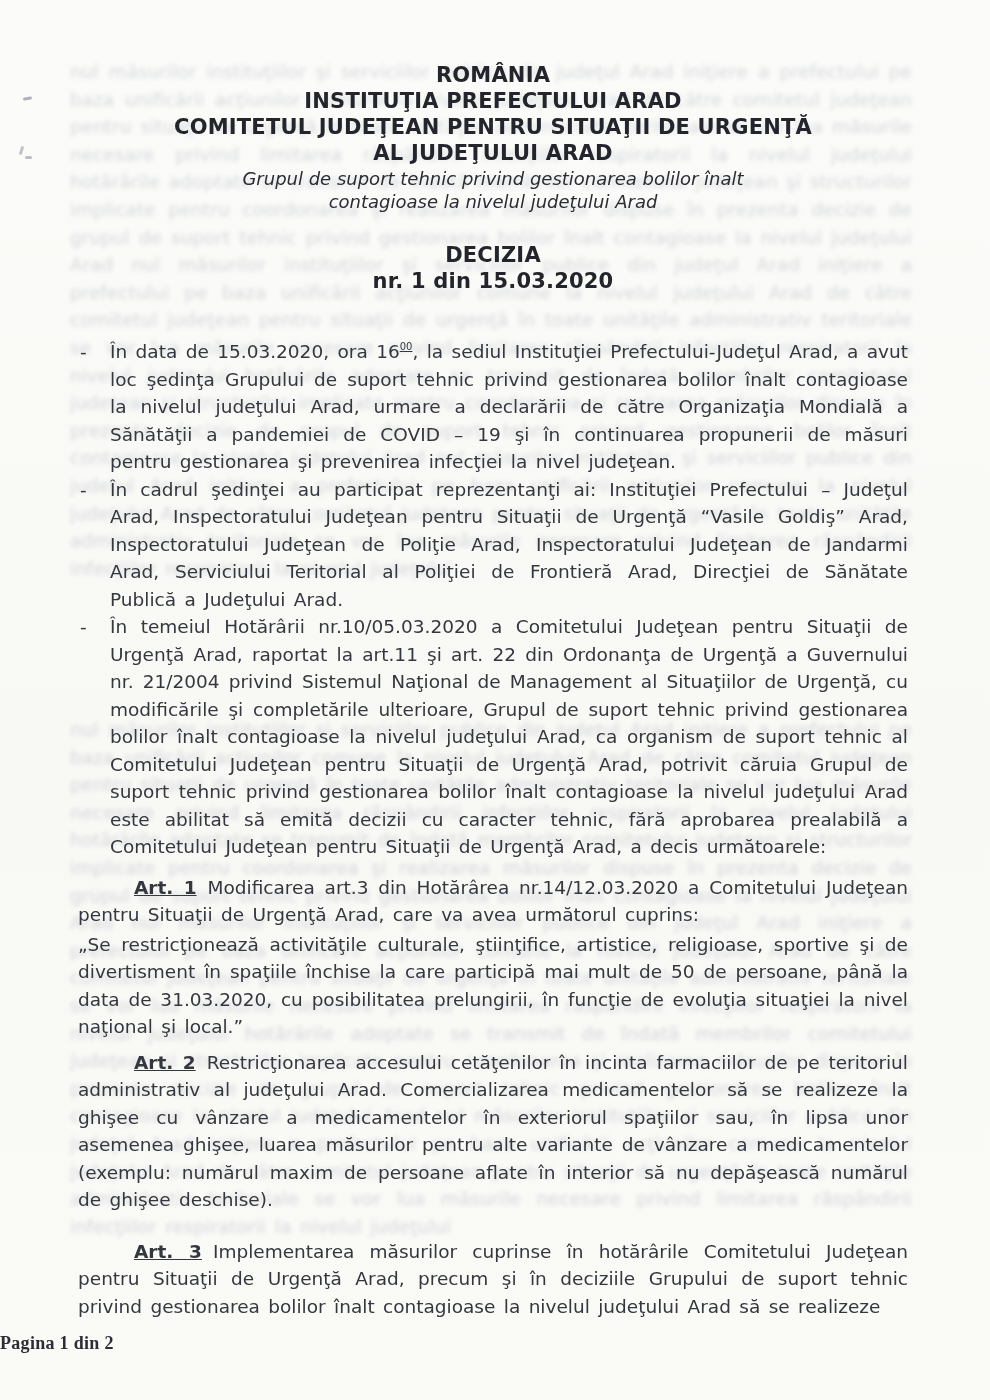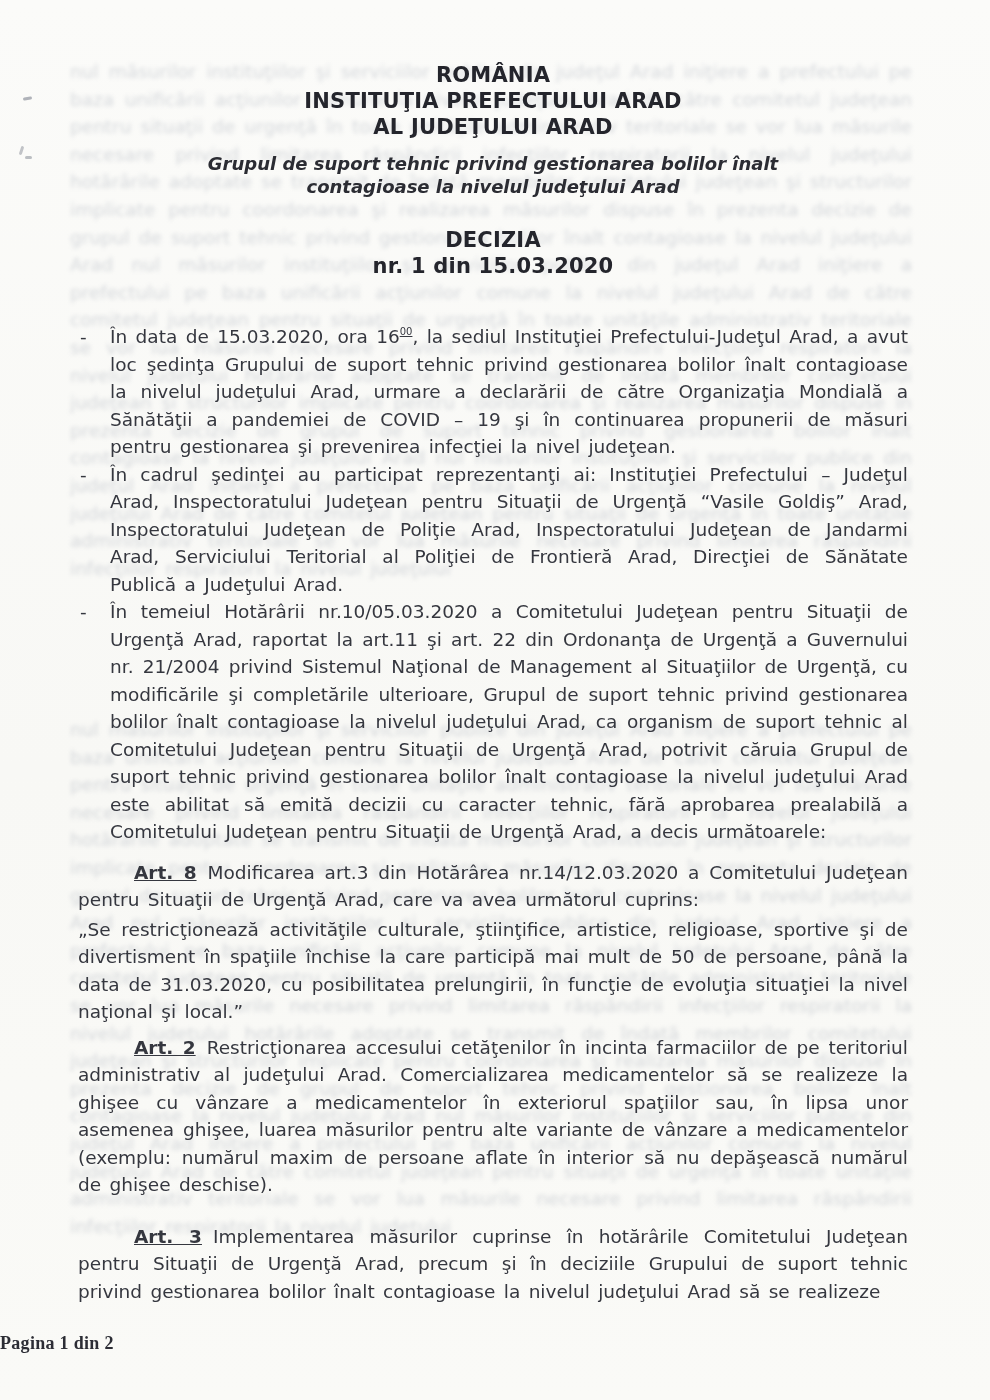--- a/index.html
+++ b/index.html
@@ -35,23 +35,23 @@
   .content {
     position:absolute; left:78px; top:62px; width:830px;
     color:#35373f;
   }
   .hdr {
     text-align:center; font-weight:bold;
     font-size:21px; line-height:26px;
     color:#24252c; letter-spacing:.2px;
   }
   .hdr-sub {
-    text-align:center; font-weight:bold; font-style:italic;
+    text-align:center; font-weight:normal; font-style:italic;
     font-size:18px; line-height:23px;
-    color:#2b2c33; margin-top:12px;
+    color:#2b2c33; margin-top:1px;
   }
   .decision-block { margin-top:29px; }
 
   .bullets { margin-top:44px; }
   .bullet {
     position:relative; padding-left:32px;
     text-align:justify; word-spacing:2.5px;
     font-size:18.5px; line-height:27.5px;
   }
   .bullet .dash { position:absolute; left:2px; top:0; }
@@ -87,20 +87,21 @@
   <div class="ghost ghost-bottom">nul măsurilor instituţiilor şi serviciilor publice din judeţul Arad iniţiere a prefectului pe baza unificării acţiunilor comune la nivelul judeţului Arad de către comitetul judeţean pentru situaţii de urgenţă în toate unităţile administrativ teritoriale se vor lua măsurile necesare privind limitarea răspândirii infecţiilor respiratorii la nivelul judeţului hotărârile adoptate se transmit de îndată membrilor comitetului judeţean şi structurilor implicate pentru coordonarea şi realizarea măsurilor dispuse în prezenta decizie de grupul de suport tehnic privind gestionarea bolilor înalt contagioase la nivelul judeţului Arad nul măsurilor instituţiilor şi serviciilor publice din judeţul Arad iniţiere a prefectului pe baza unificării acţiunilor comune la nivelul judeţului Arad de către comitetul judeţean pentru situaţii de urgenţă în toate unităţile administrativ teritoriale se vor lua măsurile necesare privind limitarea răspândirii infecţiilor respiratorii la nivelul judeţului hotărârile adoptate se transmit de îndată membrilor comitetului judeţean şi structurilor implicate pentru coordonarea şi realizarea măsurilor dispuse în prezenta decizie de grupul de suport tehnic privind gestionarea bolilor înalt contagioase la nivelul judeţului Arad nul măsurilor instituţiilor şi serviciilor publice din judeţul Arad iniţiere a prefectului pe baza unificării acţiunilor comune la nivelul judeţului Arad de către comitetul judeţean pentru situaţii de urgenţă în toate unităţile administrativ teritoriale se vor lua măsurile necesare privind limitarea răspândirii infecţiilor respiratorii la nivelul judeţului</div>
 
   <div class="artifact artifact-1"></div>
   <div class="artifact artifact-2"></div>
   <div class="artifact artifact-3"></div>
 
   <div class="content">
 
     <div class="hdr">ROMÂNIA</div>
     <div class="hdr">INSTITUŢIA PREFECTULUI ARAD</div>
+    <div class="hdr">COMITETUL JUDEŢEAN PENTRU SITUAŢII DE URGENŢĂ</div>
     <div class="hdr">AL JUDEŢULUI ARAD</div>
 
     <div class="hdr-sub">
       <div>Grupul de suport tehnic privind gestionarea bolilor înalt</div>
       <div>contagioase la nivelul judeţului Arad</div>
     </div>
 
     <div class="decision-block">
       <div class="hdr">DECIZIA</div>
       <div class="hdr">nr. 1 din 15.03.2020</div>
@@ -119,21 +120,21 @@
       </div>
 
       <div class="bullet">
         <span class="dash">-</span>
         <span>În temeiul Hotărârii nr.10/05.03.2020 a Comitetului Judeţean pentru Situaţii de Urgenţă Arad, raportat la art.11 şi art. 22 din Ordonanţa de Urgenţă a Guvernului nr. 21/2004 privind Sistemul Naţional de Management al Situaţiilor de Urgenţă, cu modificările şi completările ulterioare, Grupul de suport tehnic privind gestionarea bolilor înalt contagioase la nivelul judeţului Arad, ca organism de suport tehnic al Comitetului Judeţean pentru Situaţii de Urgenţă Arad, potrivit căruia Grupul de suport tehnic privind gestionarea bolilor înalt contagioase la nivelul judeţului Arad este abilitat să emită decizii cu caracter tehnic, fără aprobarea prealabilă a Comitetului Judeţean pentru Situaţii de Urgenţă Arad, a decis următoarele:</span>
       </div>
 
     </div>
 
     <p class="art art-1">
-      <span class="lbl">Art. 8</span><span>Modificarea art.3 din Hotărârea nr.14/12.03.2020 a Comitetului Judeţean pentru Situaţii de Urgenţă Arad, care va avea următorul cuprins:</span>
+      <span class="lbl">Art. 1</span><span>Modificarea art.3 din Hotărârea nr.14/12.03.2020 a Comitetului Judeţean pentru Situaţii de Urgenţă Arad, care va avea următorul cuprins:</span>
     </p>
 
     <p class="art quote">„Se restricţionează activităţile culturale, ştiinţifice, artistice, religioase, sportive şi de divertisment în spaţiile închise la care participă mai mult de 50 de persoane, până la data de 31.03.2020, cu posibilitatea prelungirii, în funcţie de evoluţia situaţiei la nivel naţional şi local.”</p>
 
     <p class="art art-2">
       <span class="lbl">Art. 2</span><span>Restricţionarea accesului cetăţenilor în incinta farmaciilor de pe teritoriul administrativ al judeţului Arad. Comercializarea medicamentelor să se realizeze la ghişee cu vânzare a medicamentelor în exteriorul spaţiilor sau, în lipsa unor asemenea ghişee, luarea măsurilor pentru alte variante de vânzare a medicamentelor (exemplu: numărul maxim de persoane aflate în interior să nu depăşească numărul de ghişee deschise).</span>
     </p>
 
     <p class="art art-3">
       <span class="lbl">Art. 3</span><span>Implementarea măsurilor cuprinse în hotărârile Comitetului Judeţean pentru Situaţii de Urgenţă Arad, precum şi în deciziile Grupului de suport tehnic privind gestionarea bolilor înalt contagioase la nivelul judeţului Arad să se realizeze</span>

